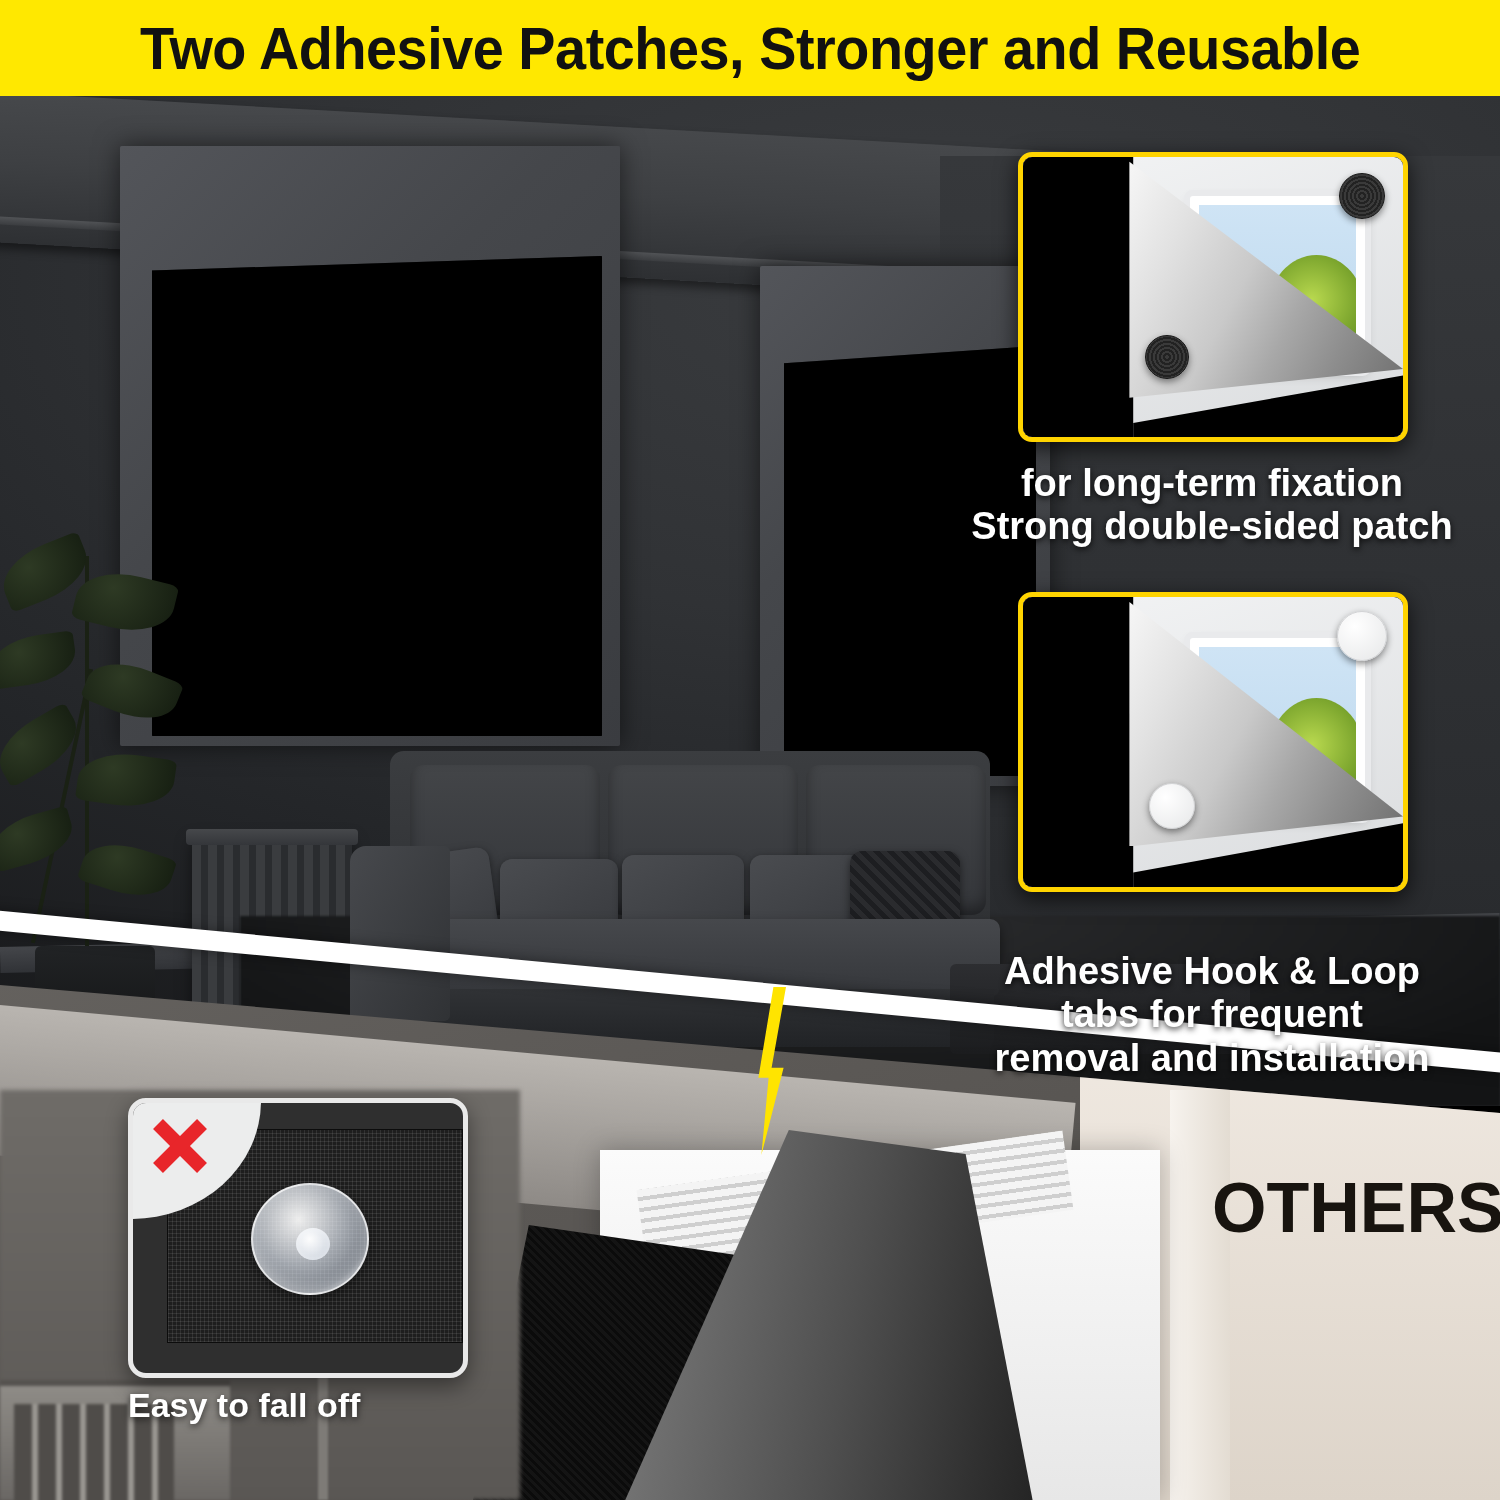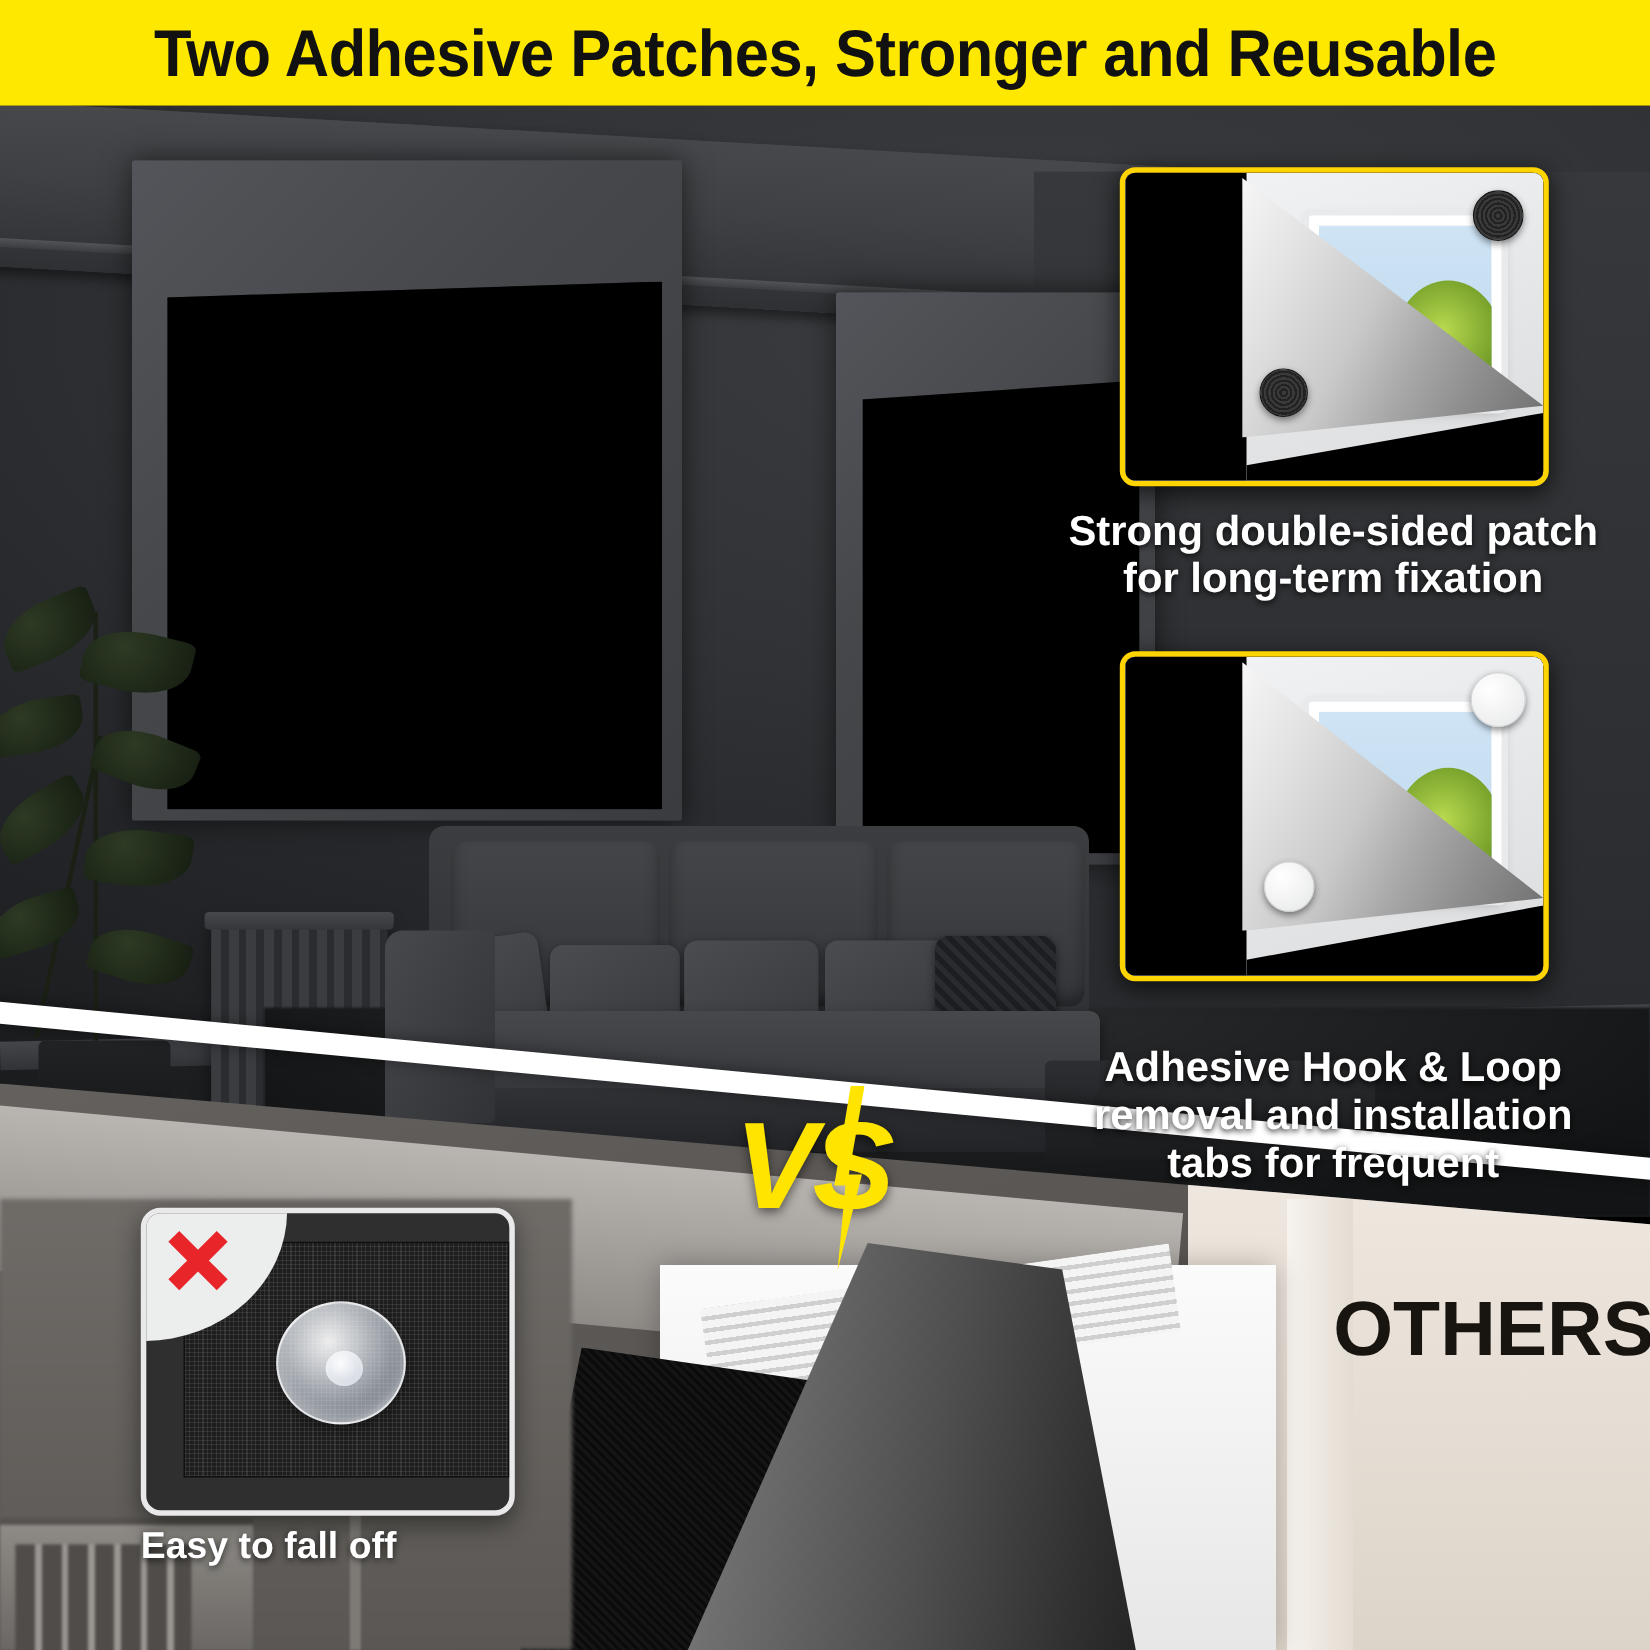--- a/index.html
+++ b/index.html
@@ -402,60 +402,59 @@
       </div>
       <div class="sheet-black"></div>
       <div class="sheet-black2"></div>
       <div class="sheet-peel"></div>
       <div class="patch dark" style="right:18px; top:16px; width:46px; height:46px;"></div>
       <div class="patch dark" style="left:122px; top:178px; width:44px; height:44px;"></div>
     </div>
   </div>
 
   <div class="caption" id="cap1">
+    <div>for long-term fixation</div>
     <div>Strong double-sided patch</div>
-    <div>for long-term fixation</div>
   </div>
 
   <div class="inset" id="inset2">
     <div class="inset-inner">
       <div class="iw-wall"></div>
       <div class="iw-frame">
         <div class="iw-sky"></div>
         <div class="iw-tree"></div>
       </div>
       <div class="sheet-black"></div>
       <div class="sheet-black2"></div>
       <div class="sheet-peel"></div>
       <div class="patch light" style="right:16px; top:14px; width:50px; height:50px;"></div>
       <div class="patch light" style="left:126px; top:186px; width:46px; height:46px;"></div>
     </div>
   </div>
 
   <div class="caption" id="cap2">
     <div>Adhesive Hook &amp; Loop</div>
+    <div>tabs for frequent</div>
     <div>removal and installation</div>
-    <div>tabs for frequent</div>
   </div>
 
   <div id="inset3">
     <div class="mesh"></div>
     <div class="suction"></div>
     <div class="corner-badge">
       <svg width="70" height="70" viewBox="0 0 70 70" style="position:absolute;left:14px;top:10px;">
         <line x1="13" y1="13" x2="57" y2="57" stroke="#E8262A" stroke-width="14" stroke-linecap="butt"></line>
         <line x1="57" y1="13" x2="13" y2="57" stroke="#E8262A" stroke-width="14" stroke-linecap="butt"></line>
       </svg>
     </div>
   </div>
 
   <div class="cap3">Easy to fall off</div>
 
   <div class="vs-wrap">
-    <div class="vs-text">VS</div>
     <div class="vs-bolt"></div>
   </div>
 
   <div class="banner">
     <div class="banner-text">Two Adhesive Patches, Stronger and Reusable</div>
   </div>
 
 </div>
 
 </body></html>

